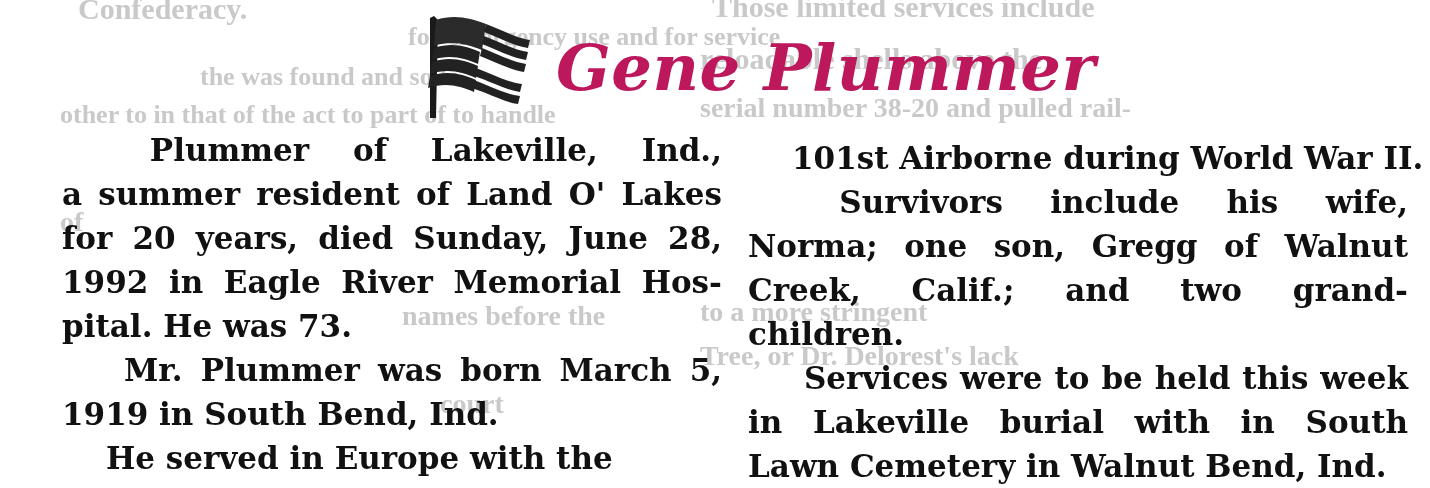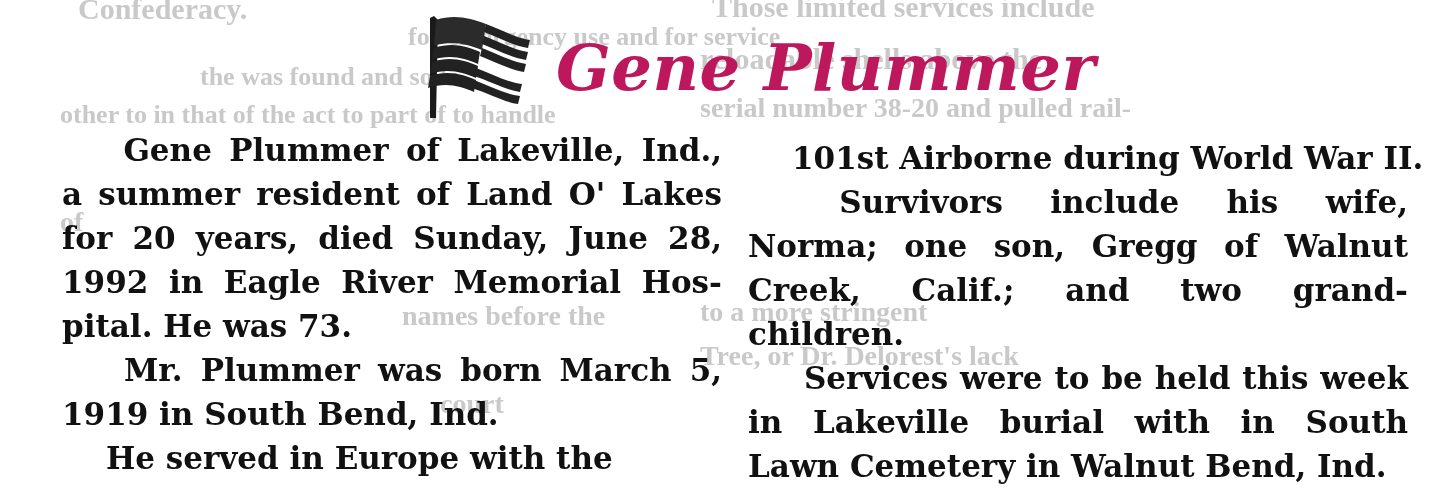--- a/index.html
+++ b/index.html
@@ -135,21 +135,20 @@
     </span>
 
     <div class="headline">Gene Plummer</div>
   </div>
 
   <div class="columns">
     <div class="col col-left">
         <div>
           <div class="line just">
             <span class="indent"></span>
-            <span>Gene</span>
             <span>Plummer</span>
             <span>of</span>
             <span>Lakeville,</span>
             <span>Ind.,</span>
           </div>
           <div class="line just">
             <span>a</span>
             <span>summer</span>
             <span>resident</span>
             <span>of</span>

